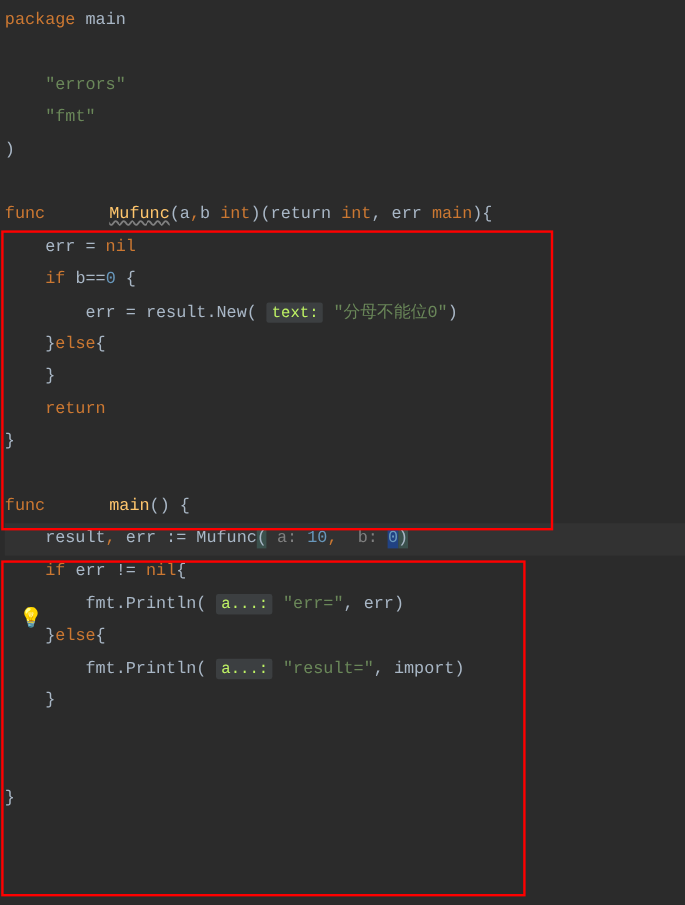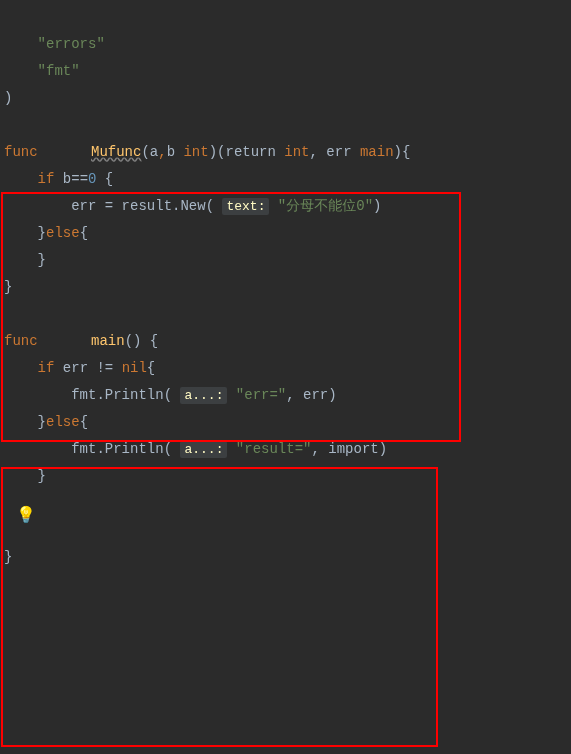--- a/index.html
+++ b/index.html
@@ -27,21 +27,21 @@
     height: 27px;
   }
   .keyword { color: #cc7832; }
   .pkg { color: #a9b7c6; }
   .string { color: #6a8759; }
   .func-name { color: #ffc66d; margin-left: 45px; }
   .number { color: #6897bb; }
   .comment-hint { color: #808080; }
   .hint-box {
     background: #3c3f41;
-    color: #fef9c3;
+    color: #bef264;
     padding: 1px 4px;
     border-radius: 2px;
     font-size: 13px;
   }
   .underline-wavy {
     text-decoration: underline wavy #808080;
   }
   .highlight-bg {
     background: #214283;
   }
@@ -73,33 +73,37 @@
     left: 16px;
     top: 503px;
     color: #ffc66d;
     font-size: 16px;
   }
 </style>
 </head>
 <body>
 
 <div class="code-area">
+  <div class="line"><span class="keyword">package</span> <span class="pkg">main</span></div>
   <div class="line"></div>
   <div class="line">    <span class="string">"errors"</span></div>
   <div class="line">    <span class="string">"fmt"</span></div>
   <div class="line"><span>)</span></div>
   <div class="line"></div>
   <div class="line"><span class="keyword">func</span> <span class="func-name underline-wavy">Mufunc</span><span>(a</span><span class="keyword">,</span><span>b </span><span class="keyword">int</span><span>)(return </span><span class="keyword">int</span><span>, err </span><span class="keyword">main</span><span>){</span></div>
+  <div class="line"><span>    err = </span><span class="keyword">nil</span></div>
   <div class="line"><span class="keyword">    if</span><span> b==</span><span class="number">0</span><span> {</span></div>
   <div class="line"><span>        err = result.New( </span><span class="hint-box">text:</span><span class="string"> "分母不能位0"</span><span>)</span></div>
   <div class="line"><span>    }</span><span class="keyword">else</span><span>{</span></div>
   <div class="line"><span>    }</span></div>
+  <div class="line"><span class="keyword">    return</span></div>
   <div class="line"><span>}</span></div>
   <div class="line"></div>
   <div class="line"><span class="keyword">func</span><span class="func-name"> main</span><span>() {</span></div>
+  <div class="line highlight-line"><span>    result</span><span class="keyword">, </span><span>err := Mufunc</span><span class="highlight-paren">(</span><span class="comment-hint"> a: </span><span class="number">10</span><span class="keyword">,</span><span class="comment-hint">  b: </span><span class="number highlight-bg">0</span><span class="highlight-paren">)</span></div>
   <div class="line"><span class="keyword">    if</span><span> err != </span><span class="keyword">nil</span><span>{</span></div>
   <div class="line"><span>        fmt.Println( </span><span class="hint-box">a...:</span><span class="string"> "err="</span><span>, err)</span></div>
   <div class="line"><span>    }</span><span class="keyword">else</span><span>{</span></div>
   <div class="line"><span>        fmt.Println( </span><span class="hint-box">a...:</span><span class="string"> "result="</span><span>, import)</span></div>
   <div class="line"><span>    }</span></div>
   <div class="line"></div>
   <div class="line"></div>
   <div class="line"><span>}</span></div>
 </div>
 

